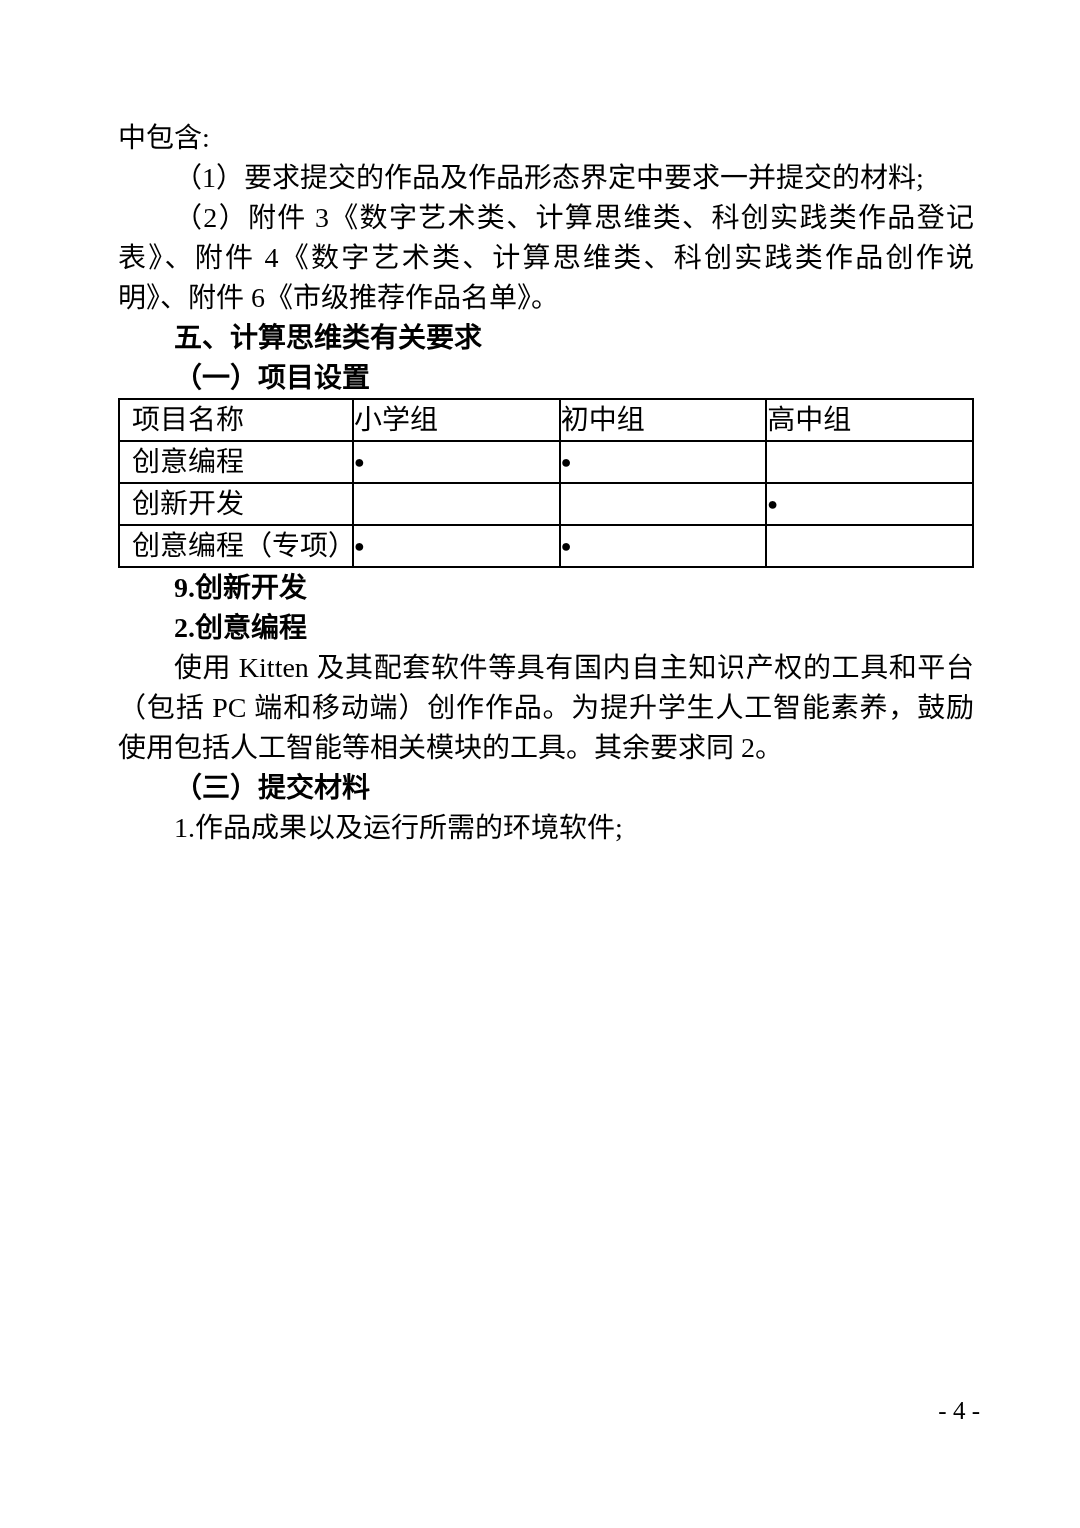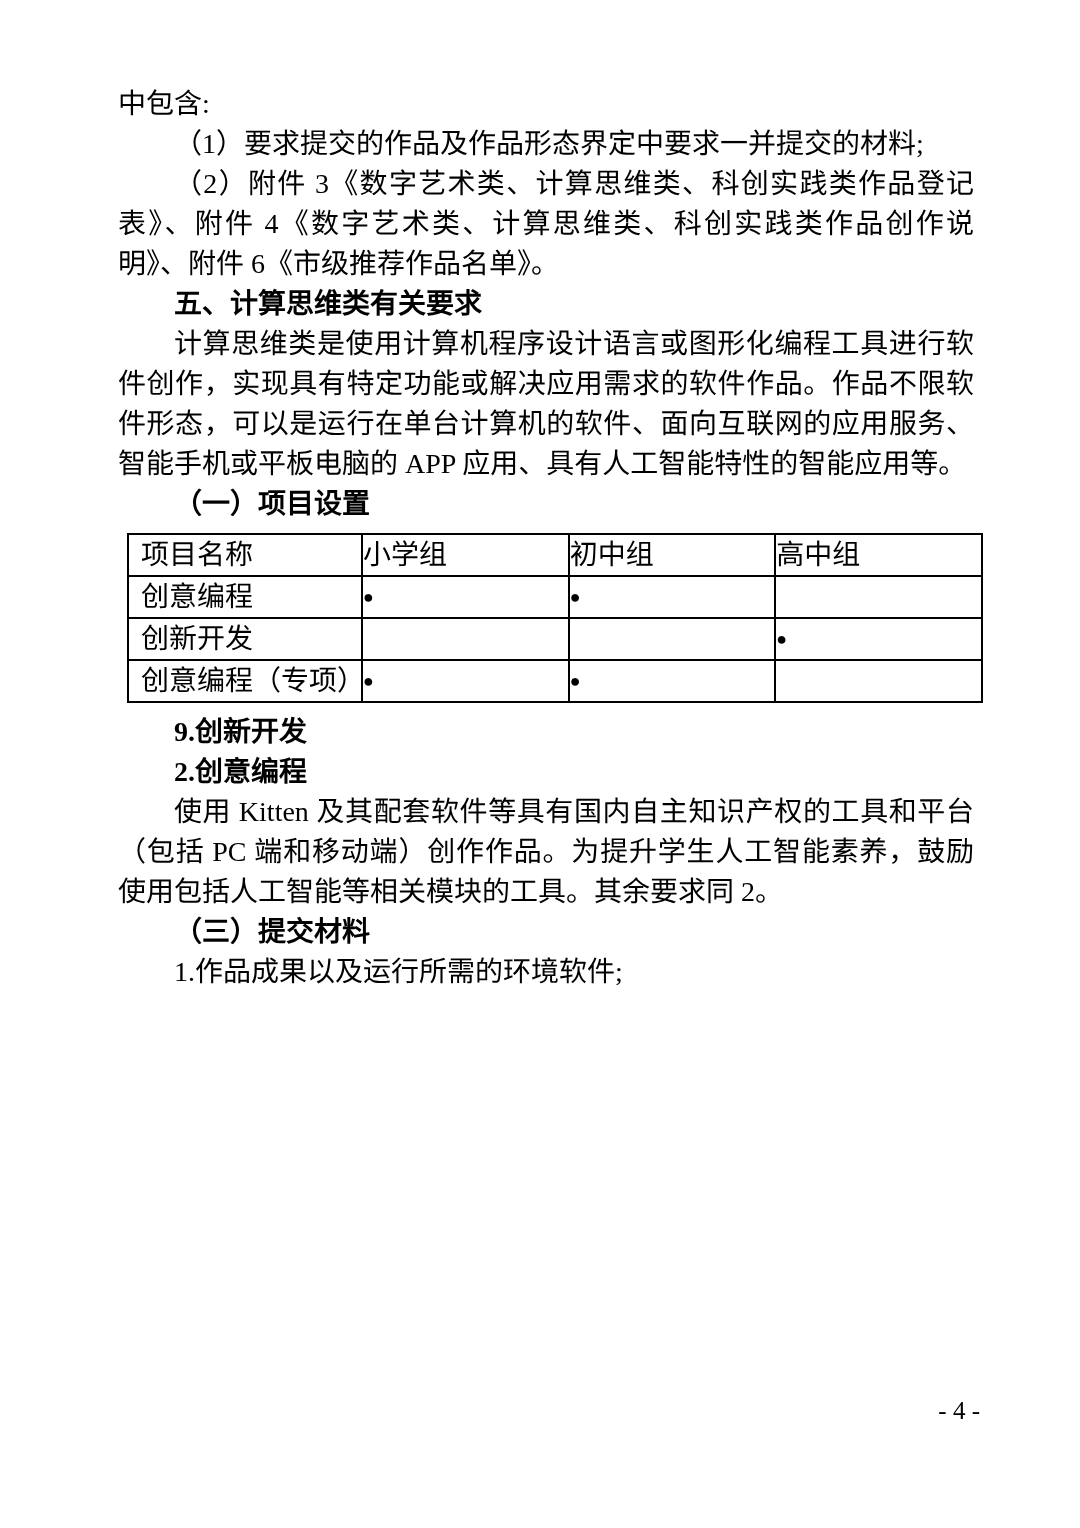--- a/index.html
+++ b/index.html
@@ -12,21 +12,21 @@
     width: 1080px;
     height: 1528px;
     background: #ffffff;
     color: #000000;
     font-family: "Liberation Serif", "DejaVu Serif", serif;
     overflow: hidden;
   }
   .content {
     position: absolute;
     left: 118px;
-    top: 84px;
+    top: 118px;
     width: 856px;
     font-size: 28px;
     line-height: 40px;
     text-align: justify;
     text-align-last: left;
     word-break: normal;
     line-break: strict;
   }
   .para {
     margin: 0;
@@ -40,21 +40,21 @@
     font-size: 28px;
     line-height: 40px;
     font-weight: 700;
     text-indent: 2em;
     text-align: left;
   }
   table.project-table {
     width: 100%;
     border-collapse: collapse;
     table-layout: fixed;
-    margin: 9px;
+    margin: 0;
   }
   table.project-table th,
   table.project-table td {
     border: 2px solid #000000;
     height: 40px;
     padding: 0;
     font-size: 28px;
     font-weight: 400;
     text-align: center;
     vertical-align: middle;
@@ -87,21 +87,20 @@
   <div class="content">
 
     <p class="para flush">中包含:</p>
 
     <p class="para">（1）要求提交的作品及作品形态界定中要求一并提交的材料;</p>
 
     <p class="para">（2）附件 3《数字艺术类、计算思维类、科创实践类作品登记表》、附件 4《数字艺术类、计算思维类、科创实践类作品创作说明》、附件 6《市级推荐作品名单》。</p>
 
     <h2 class="heading">五、计算思维类有关要求</h2>
 
-    <p class="para">计算思维类是使用计算机程序设计语言或图形化编程工具进行软件创作，实现具有特定功能或解决应用需求的软件作品。作品不限软件形态，可以是运行在单台计算机的软件、面向互联网的应用服务、智能手机或平板电脑的 APP 应用、具有人工智能特性的智能应用等。</p>
 
     <h3 class="heading">（一）项目设置</h3>
 
     <table class="project-table">
       <colgroup>
         <col class="c0">
           <col class="c1">
           <col class="c2">
           <col class="c3">
       </colgroup>

